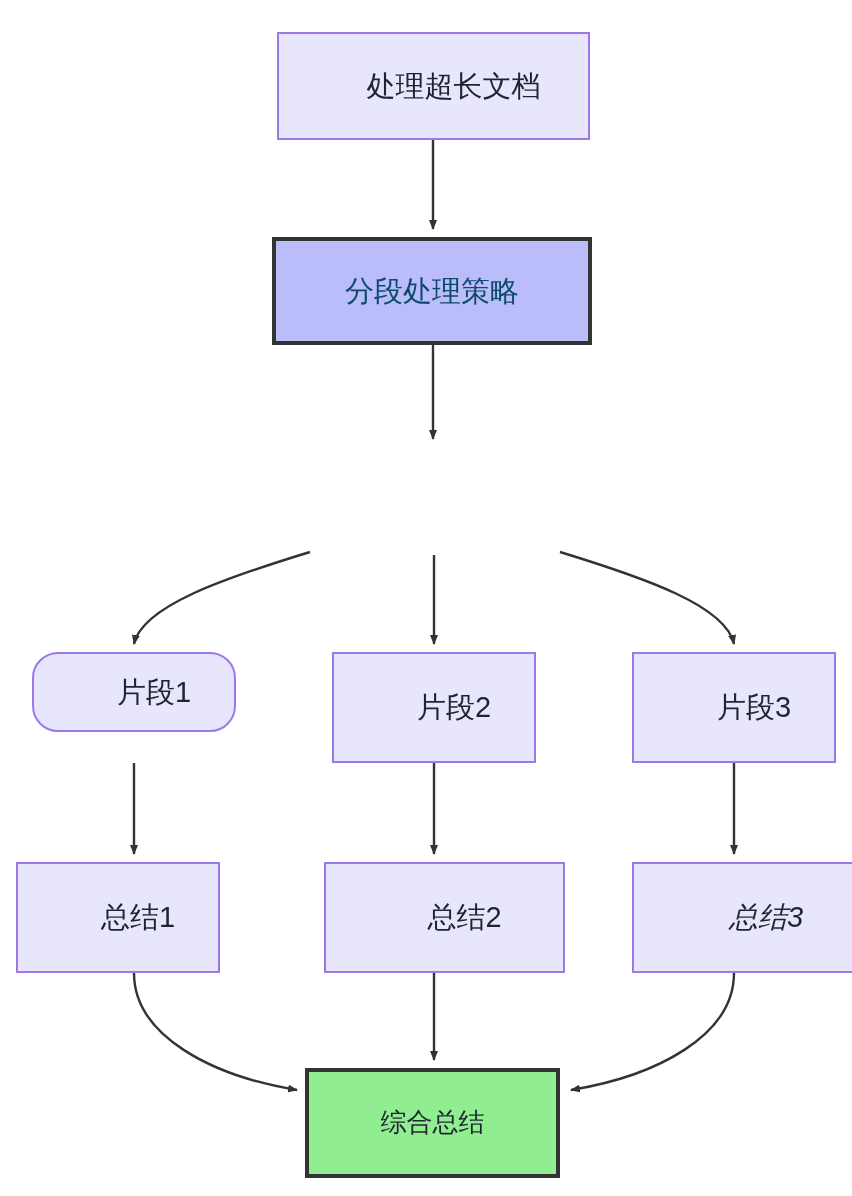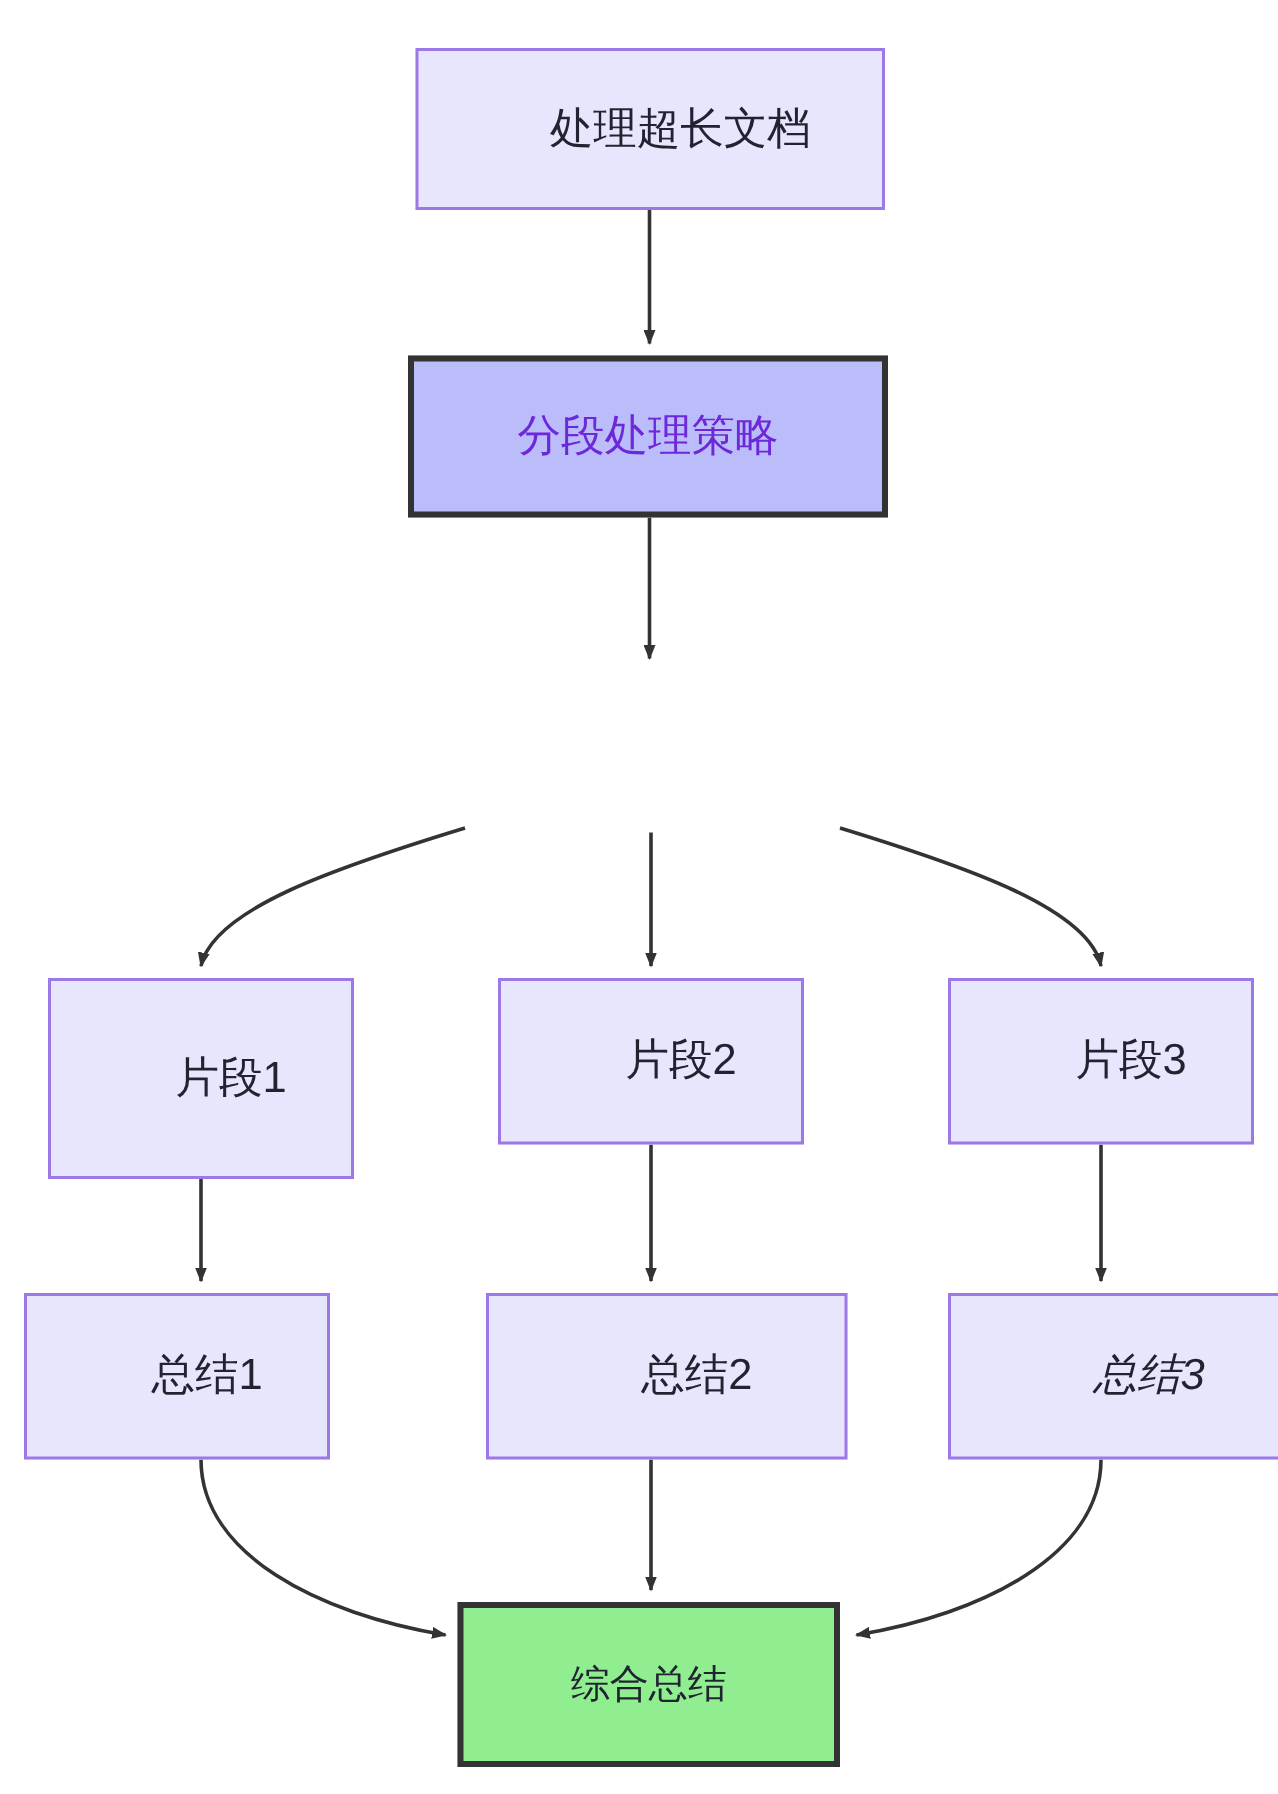--- a/index.html
+++ b/index.html
@@ -44,21 +44,21 @@
     background: #e8e6fc;
     border: 2px solid #9d79e8;
     color: #1f2430;
     font-size: 29px;
     padding-left: 40px;
   }
   
   .node.style-highlight {
     background: #bbbdfa;
     border: 4px solid #333333;
-    color: #6d28d9;
+    color: #0c4a6e;
     font-size: 29px;
   }
   
   .node.style-success {
     background: #90ee90;
     border: 4px solid #333333;
     color: #1f2430;
     font-size: 26px;
   }
 </style>
@@ -99,21 +99,21 @@
 
   <div class="node style-default" style="left: 277px; top: 32px; width: 313px; height: 108px;">
     <span class="node-label">处理超长文档</span>
   </div>
 
   <div class="node style-highlight" style="left: 272px; top: 237px; width: 320px; height: 108px;">
     <span class="node-label">分段处理策略</span>
   </div>
 
 
-  <div class="node style-default" style="left: 32px; top: 652px; width: 204px; height: 134px;">
+  <div class="node style-default" style="left: 32px; top: 652px; width: 204px; height: 80px; border-radius: 26px;">
     <span class="node-label">片段1</span>
   </div>
 
   <div class="node style-default" style="left: 332px; top: 652px; width: 204px; height: 111px;">
     <span class="node-label">片段2</span>
   </div>
 
   <div class="node style-default" style="left: 632px; top: 652px; width: 204px; height: 111px;">
     <span class="node-label">片段3</span>
   </div>

